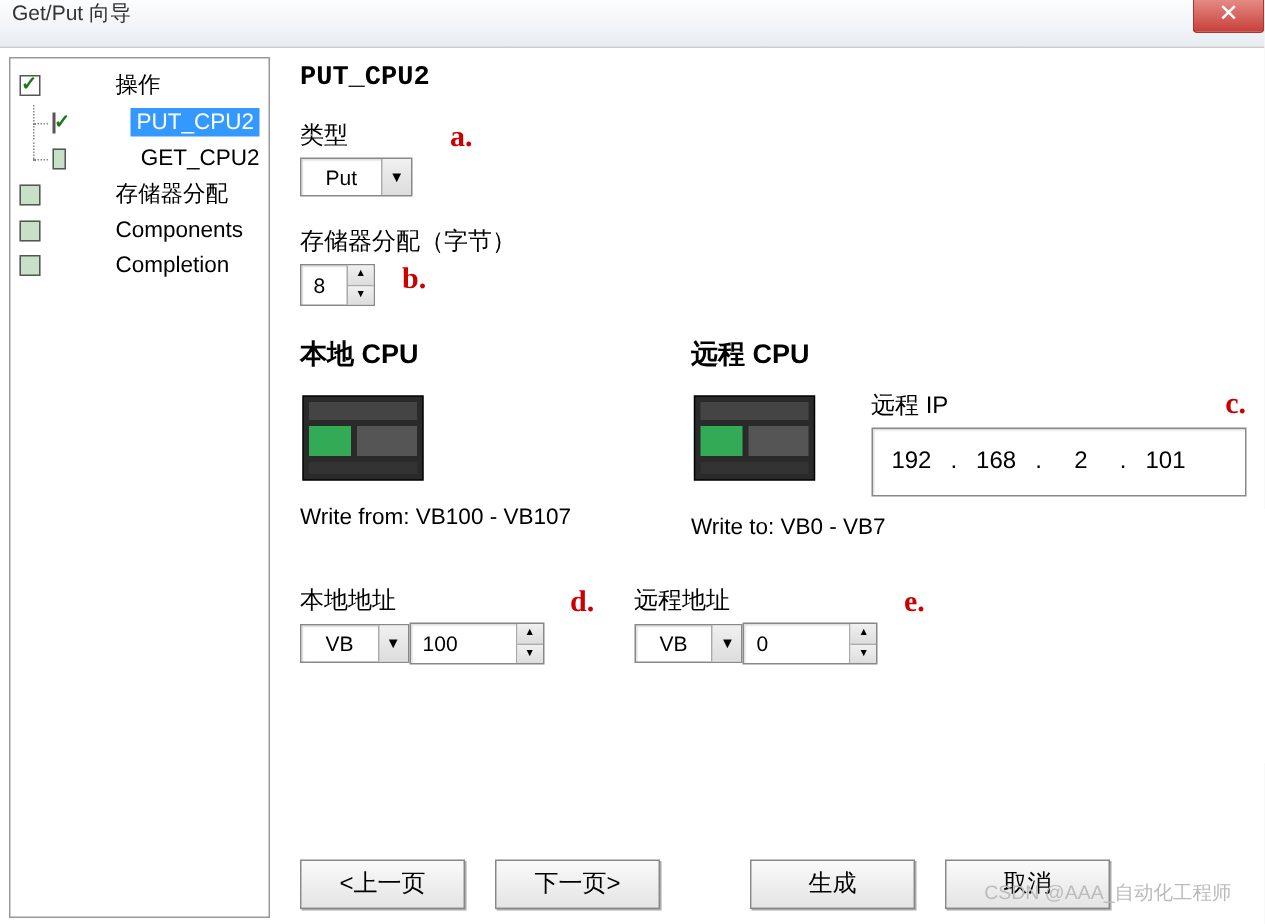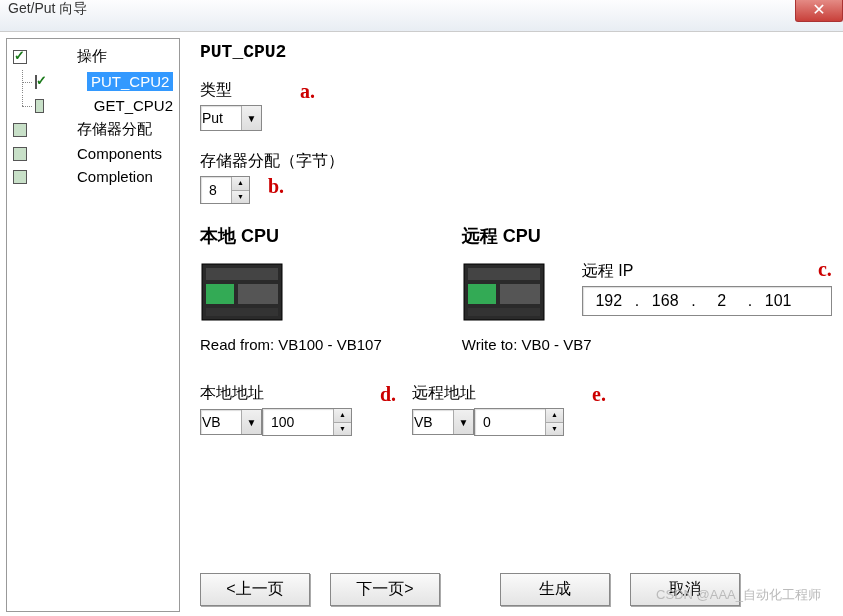--- a/index.html
+++ b/index.html
@@ -117,21 +117,21 @@
     }
     .field-group { margin-bottom: 20px; position: relative; }
     .select-box {
       border: 1px solid #888;
       box-shadow: inset 1px 1px 1px #ddd;
       height: 26px;
       display: inline-flex;
       align-items: center;
       background: #fff;
     }
-    .select-box .val { padding: 0 1px; min-width: 40px; }
+    .select-box .val { padding: 0 16px; min-width: 40px; }
     .select-box .arrow {
       width: 20px;
       height: 24px;
       background: linear-gradient(#f0f0f0, #ddd);
       border-left: 1px solid #aaa;
       display: flex;
       align-items: center;
       justify-content: center;
     }
     .arrow::after { content: '▼'; font-size: 10px; }
@@ -189,21 +189,21 @@
       height: 48px;
       align-self: center;
       margin-top: 28px;
     }
     .remote-ip-box {
       position: relative;
     }
     .ip-input {
       border: 1px solid #888;
       box-shadow: inset 1px 1px 1px #ddd;
-      height: 30px;
+      height: 46px;
       display: flex;
       align-items: center;
       padding: 0 8px;
       gap: 8px;
       font-size: 16px;
       width: 250px;
     }
     .ip-input span.oct { min-width: 36px; text-align: center; }
     .info-text { font-size: 15px; margin-top: 12px; }
     .addr-row {
@@ -306,21 +306,21 @@
         <div class="cpu-header">本地 CPU</div>
         <div class="plc-icon">
           <svg viewBox="0 0 86 66">
             <rect x="2" y="6" width="80" height="56" fill="#2a2a2a" stroke="#000"></rect>
             <rect x="6" y="10" width="72" height="12" fill="#444"></rect>
             <rect x="6" y="26" width="28" height="20" fill="#3a5"></rect>
             <rect x="38" y="26" width="40" height="20" fill="#555"></rect>
             <rect x="6" y="50" width="72" height="8" fill="#333"></rect>
           </svg>
         </div>
-        <div class="info-text">Read from: VB100 - VB107</div>
+        <div class="info-text">Write from: VB100 - VB107</div>
       </div>
 
       <div class="big-arrow">
         <svg viewBox="0 0 70 48">
             <polygon points="0,12 40,12 40,0 70,24 40,48 40,36 0,36" fill="#000"></polygon>
           </svg>
       </div>
 
       <div class="cpu-col">
         <div class="cpu-header">远程 CPU</div>

